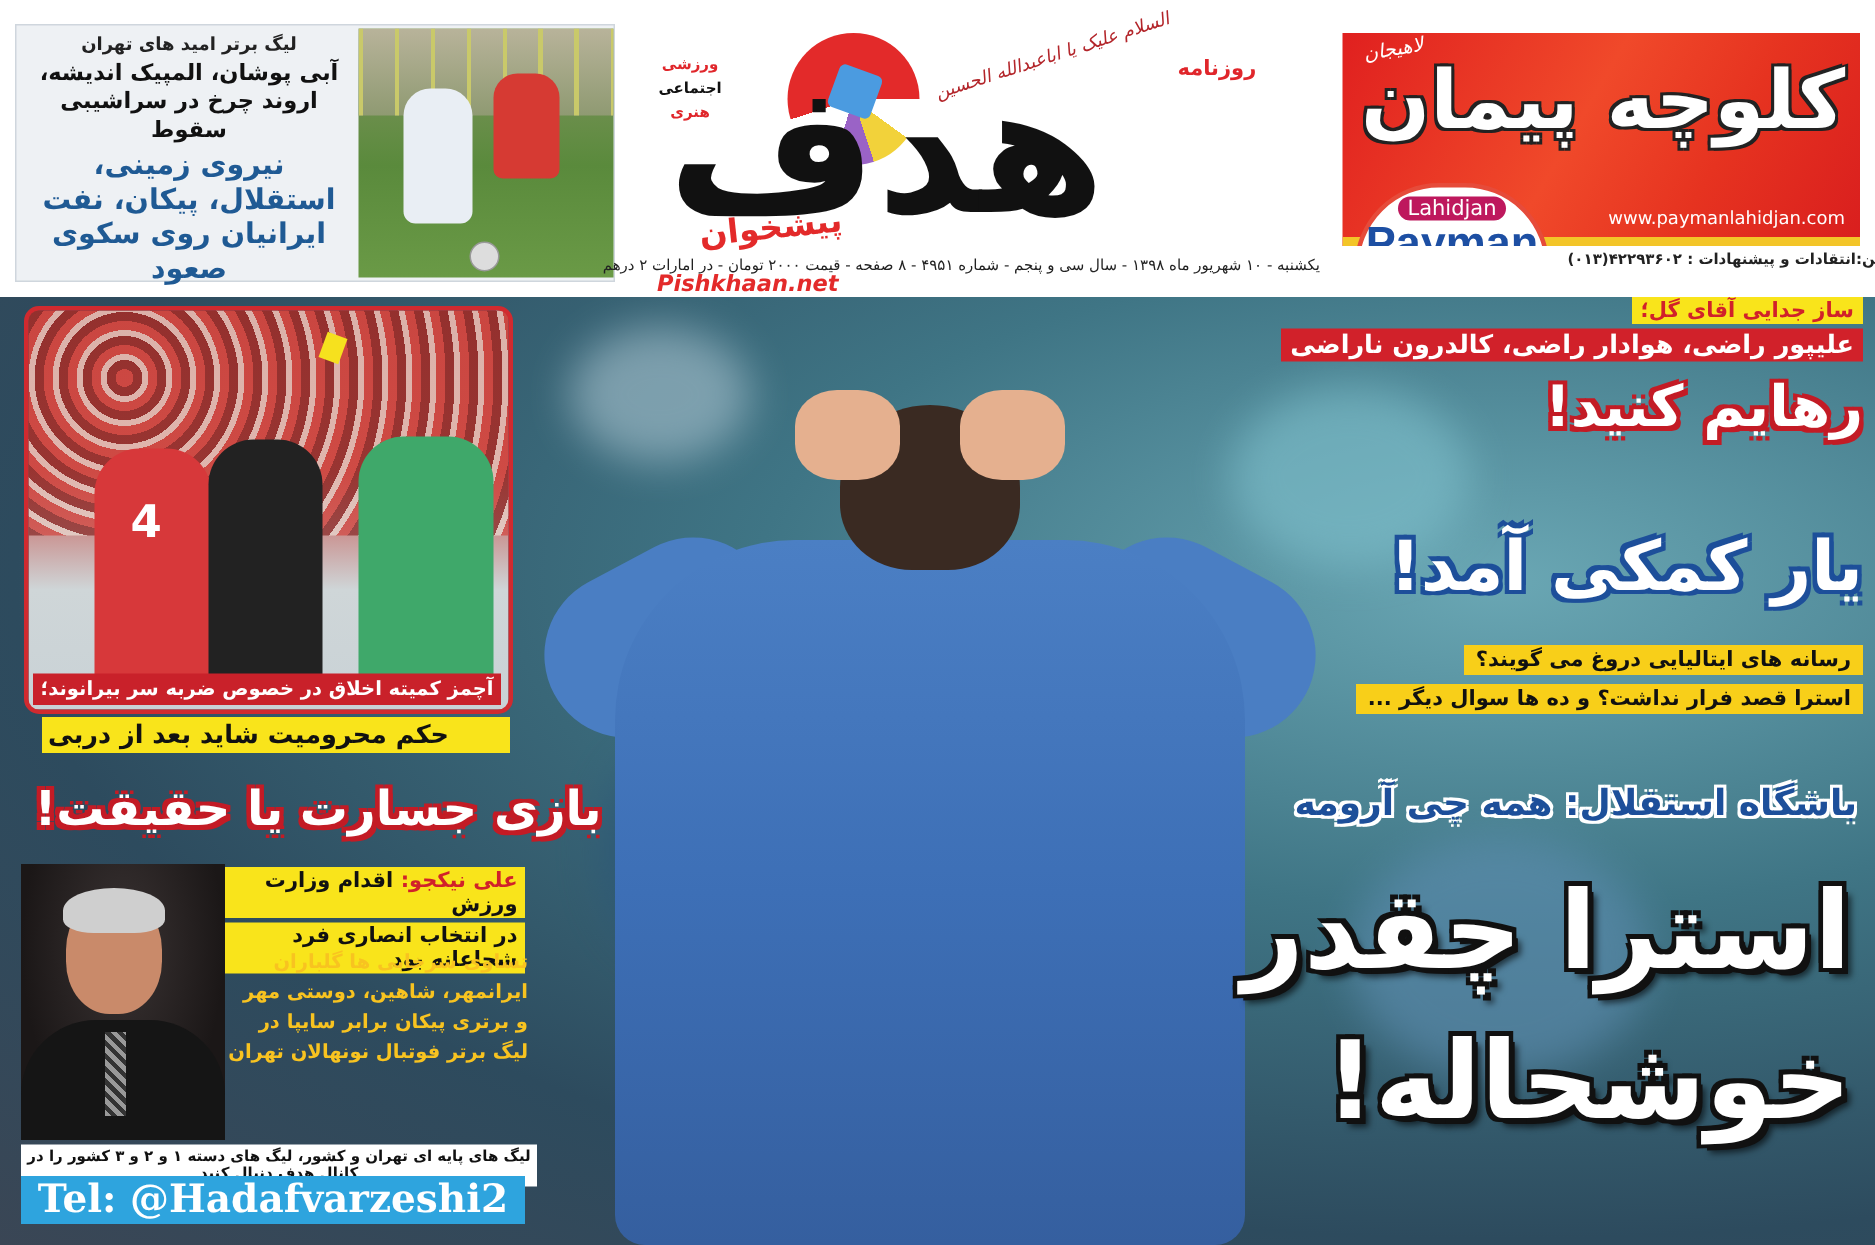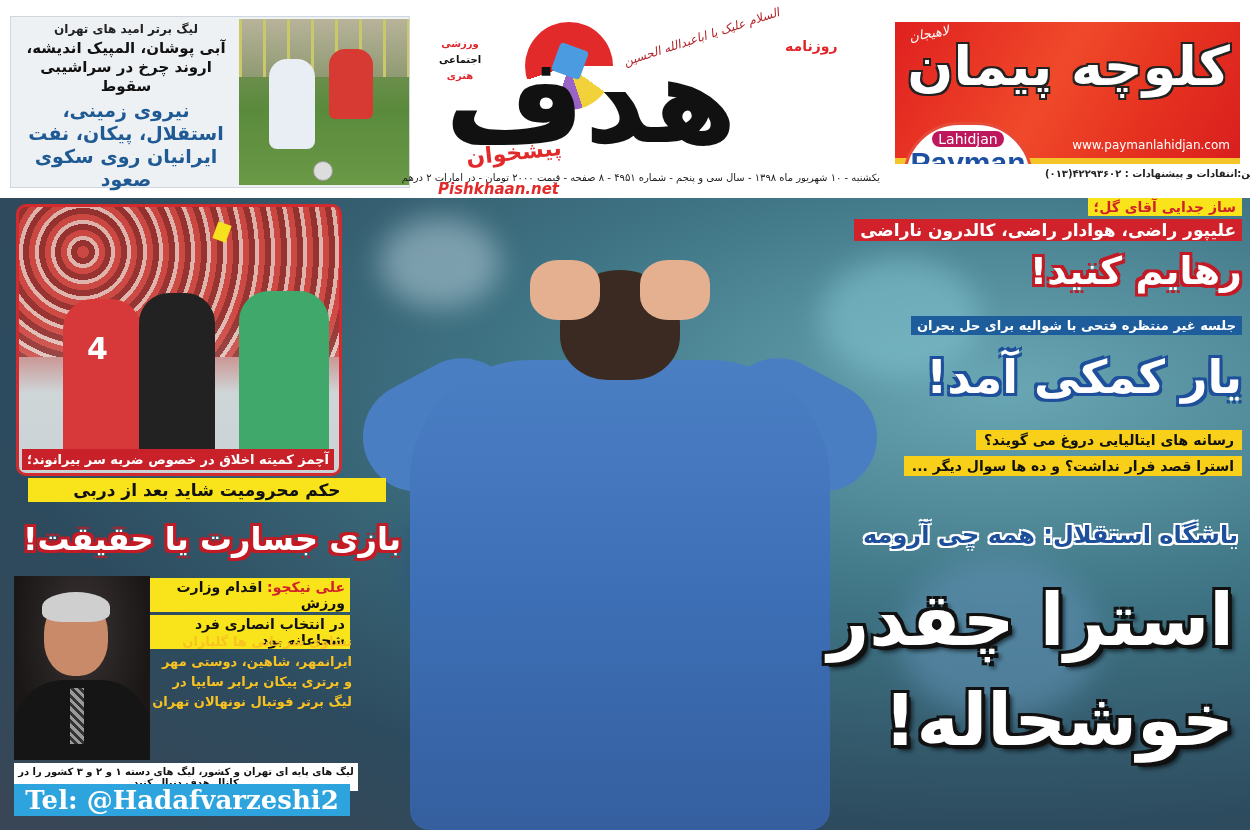--- a/index.html
+++ b/index.html
@@ -87,21 +87,21 @@
   .photo-box { left: 16px; top: 6px; width: 326px; height: 272px; border: 3px solid #d12a2f; border-radius: 10px; overflow: hidden;
     background: linear-gradient(180deg, #b23a36 0%, #c44b45 40%, #cfd6d8 70%, #c9d2d6 100%); }
   .photo-box .crowd { position: absolute; left: 0; top: 0; width: 100%; height: 150px;
     background: repeating-radial-gradient(circle at 20% 30%, #d24a44 0 6px, #8a2d2b 6px 12px, #e9d9d0 12px 16px); opacity: .75; }
   .photo-box .p1 { position: absolute; left: 44px; top: 92px; width: 78px; height: 170px; background: #d7383a; border-radius: 30px 30px 6px 6px; }
   .photo-box .p1 span { position: absolute; left: 24px; top: 32px; font-size: 30px; font-weight: bold; color: #fff; direction: ltr; }
   .photo-box .ref { position: absolute; left: 120px; top: 86px; width: 76px; height: 176px; background: #222; border-radius: 30px 30px 6px 6px; }
   .photo-box .gk { position: absolute; left: 220px; top: 84px; width: 90px; height: 176px; background: #3fa86a; border-radius: 30px 30px 6px 6px; }
   .photo-box .card { position: absolute; left: 196px; top: 16px; width: 14px; height: 18px; background: #f6e11e; transform: rotate(20deg); }
   .photo-caption { left: 22px; top: 251px; width: 312px; background: #c9212a; color: #fff; font-size: 13px; font-weight: bold; text-align: center; padding: 3px 4px; }
-  .left-yellow { left: 28px; top: 280px; width: 358px; background: #f9e41b; color: #111; font-size: 17px; font-weight: bold; text-align: center; padding: 2px 4px; }
+  .left-yellow { left: 28px; top: 280px; width: 312px; background: #f9e41b; color: #111; font-size: 17px; font-weight: bold; text-align: left; padding: 2px 4px; }
   .left-head { left: 22px; top: 318px; width: 380px; font-size: 32px; font-weight: bold; color: #fff; text-align: center; line-height: 46px;
     text-shadow: 3px 3px 0 #c31b25, -3px -3px 0 #c31b25, 3px -3px 0 #c31b25, -3px 3px 0 #c31b25; }
 
   .portrait { left: 14px; top: 378px; width: 136px; height: 184px; background: radial-gradient(ellipse at 50% 30%, #3a3333 0%, #1b1717 70%); overflow: hidden; }
   .portrait .face { position: absolute; left: 30px; top: 22px; width: 64px; height: 78px; border-radius: 45%; background: #c98a6a; }
   .portrait .hair { position: absolute; left: 28px; top: 16px; width: 68px; height: 30px; border-radius: 50% 50% 30% 30%; background: #cfcfcf; }
   .portrait .suitp { position: absolute; left: 0; top: 104px; width: 136px; height: 80px; background: #151515; border-radius: 50px 50px 0 0; }
   .portrait .tie { position: absolute; left: 56px; top: 112px; width: 14px; height: 56px; background: repeating-linear-gradient(45deg,#999 0 3px,#333 3px 6px); }
 
   .nik-box { left: 150px; top: 380px; width: 200px; }
@@ -172,21 +172,20 @@
     <div class="arm-r"></div>
     <div class="body"></div>
     <div class="head"></div>
     <div class="hand-l"></div>
     <div class="hand-r"></div>
   </div>
 
   <div class="abs kicker-yellow">ساز جدایی آقای گل؛</div>
   <div class="abs kicker-red">علیپور راضی، هوادار راضی، کالدرون ناراضی</div>
   <div class="abs headline-red">رهایم کنید!</div>
-  <div class="abs kicker-blue">جلسه غیر منتظره فتحی با شوالیه برای حل بحران</div>
   <div class="abs headline-blue">یار کمکی آمد!</div>
   <div class="abs yellow-line yl1">رسانه های ایتالیایی دروغ می گویند؟</div>
   <div class="abs yellow-line yl2">استرا قصد فرار نداشت؟ و ده ها سوال دیگر ...</div>
   <div class="abs sub-blue">باشگاه استقلال: همه چی آرومه</div>
   <div class="abs mega">
     <div>استرا چقدر</div>
     <div>خوشحاله!</div>
   </div>
 
   <div class="abs photo-box">

